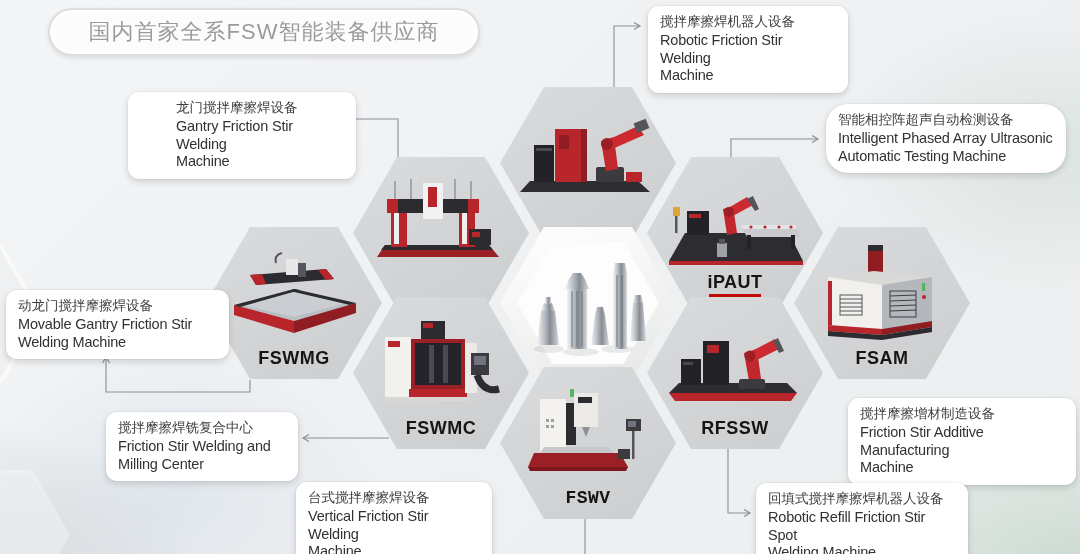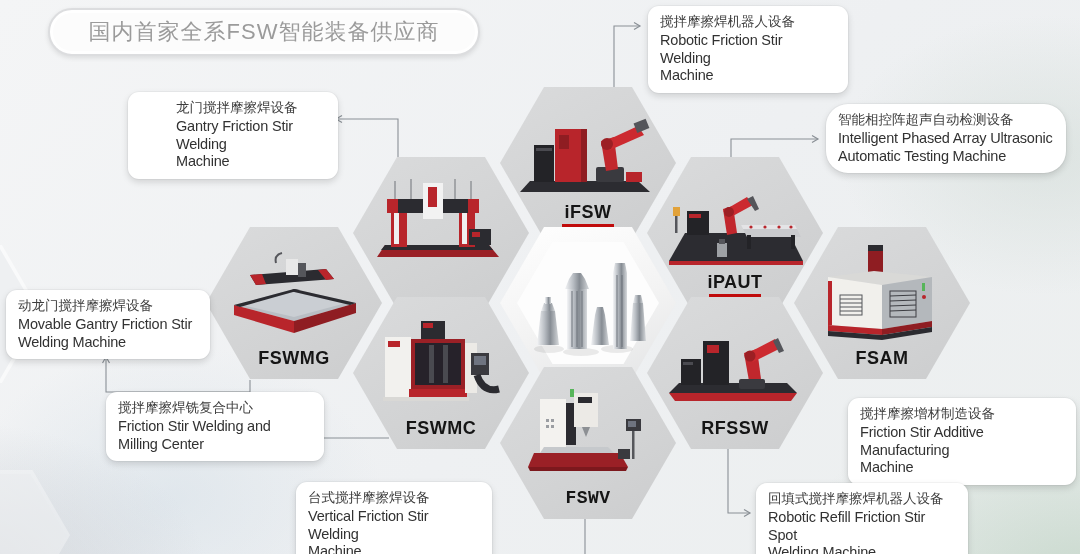--- a/index.html
+++ b/index.html
@@ -90,24 +90,20 @@
       <rect x="37" y="30" width="26" height="53" fill="#b8252b"></rect>
       <rect x="63" y="30" width="6" height="53" fill="#8f1d22"></rect>
       <rect x="41" y="36" width="10" height="14" fill="#8f1d22"></rect>
       <rect x="78" y="68" width="28" height="15" rx="2" fill="#3a3a3f"></rect>
       <path d="M88 72 L83 42 L96 38 L100 70 Z" fill="#c1272d"></path>
       <path d="M83 44 L120 27 L126 36 L92 51 Z" fill="#cc2a30"></path>
       <circle cx="89" cy="45" r="6" fill="#9c1f24"></circle>
       <rect x="117" y="22" width="13" height="10" fill="#54555a" transform="rotate(-22 123 27)"></rect>
       <rect x="108" y="73" width="16" height="10" fill="#b8252b"></rect>
     </svg>
-    <div class="label-wrap">
-      <span class="label">iFSW</span>
-      <span class="redline"></span>
-    </div>
   </div>
 
   <div class="hex" style="left:353px;top:157px;">
     <div class="shape"></div>
     <svg class="machine" width="140" height="100" viewBox="0 0 140 100">
       <polygon points="14,76 118,76 128,88 6,88" fill="#9a2026"></polygon>
       <polygon points="14,76 118,76 122,81 10,81" fill="#2b2b30"></polygon>
       <rect x="20" y="40" width="16" height="38" fill="#b8252b"></rect>
       <rect x="23" y="43" width="5" height="32" fill="#efefef"></rect>
       <rect x="88" y="40" width="16" height="38" fill="#b8252b"></rect>
@@ -325,39 +321,39 @@
       <span class="label">FSWV</span>
     </div>
   </div>
 
   <div class="callout" style="left:648px;top:6px;width:200px;">
     <div class="zh">搅拌摩擦焊机器人设备</div>
     <div class="en">Robotic Friction Stir Welding
 Machine</div>
   </div>
 
-  <div class="callout" style="left:128px;top:92px;width:210px;padding-left:48px;">
+  <div class="callout" style="left:128px;top:92px;width:228px;padding-left:48px;">
     <div class="zh">龙门搅拌摩擦焊设备</div>
     <div class="en">Gantry Friction Stir Welding
 Machine</div>
   </div>
 
   <div class="callout" style="left:826px;top:104px;width:240px;border-radius:22px;">
     <div class="zh">智能相控阵超声自动检测设备</div>
     <div class="en">Intelligent  Phased Array Ultrasonic
 Automatic Testing Machine</div>
   </div>
 
-  <div class="callout" style="left:6px;top:290px;width:204px;">
+  <div class="callout" style="left:6px;top:290px;width:223px;">
     <div class="zh">动龙门搅拌摩擦焊设备</div>
     <div class="en">Movable Gantry Friction Stir
 Welding Machine</div>
   </div>
 
-  <div class="callout" style="left:106px;top:392px;width:218px;">
+  <div class="callout" style="left:106px;top:412px;width:192px;">
     <div class="zh">搅拌摩擦焊铣复合中心</div>
     <div class="en">Friction Stir Welding and
 Milling  Center</div>
   </div>
 
   <div class="callout" style="left:296px;top:482px;width:196px;">
     <div class="zh">台式搅拌摩擦焊设备</div>
     <div class="en">Vertical Friction Stir Welding
 Machine</div>
   </div>

